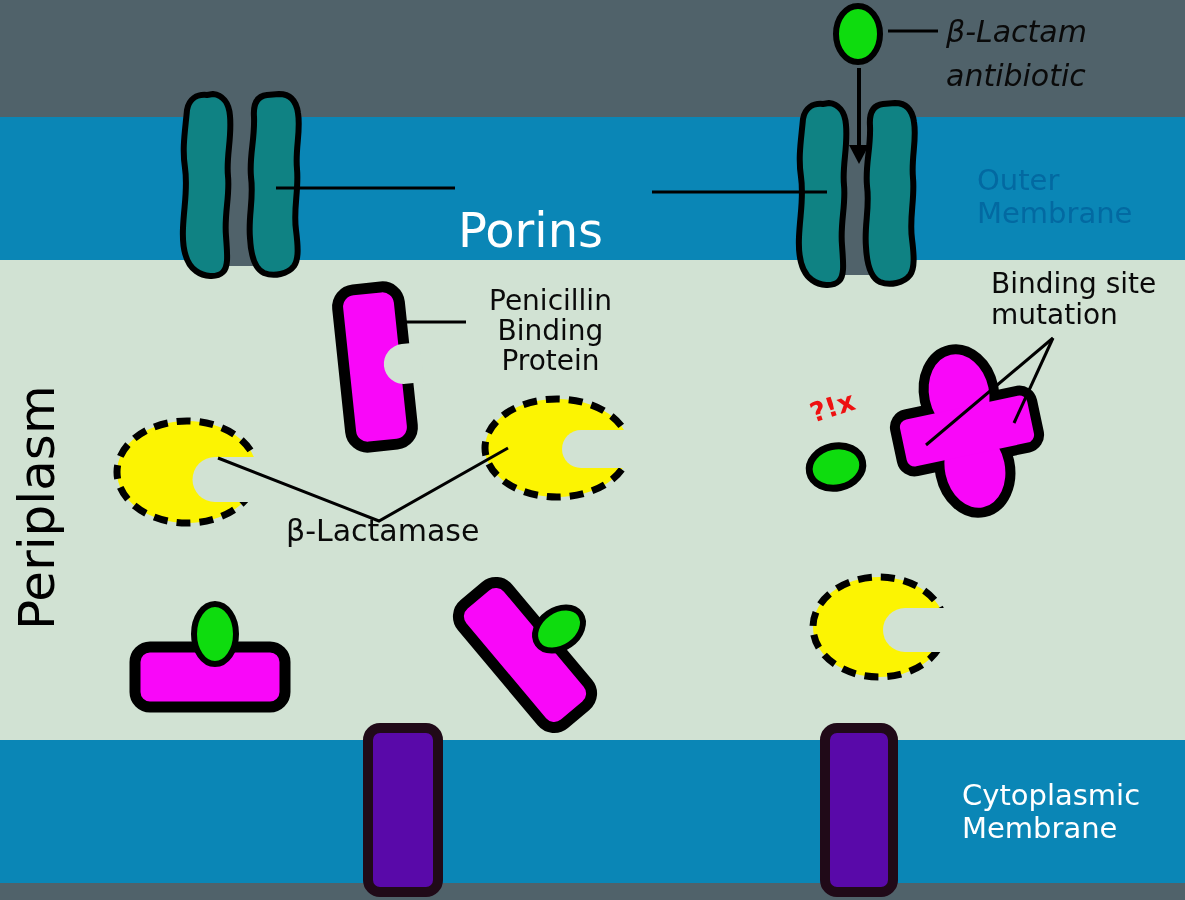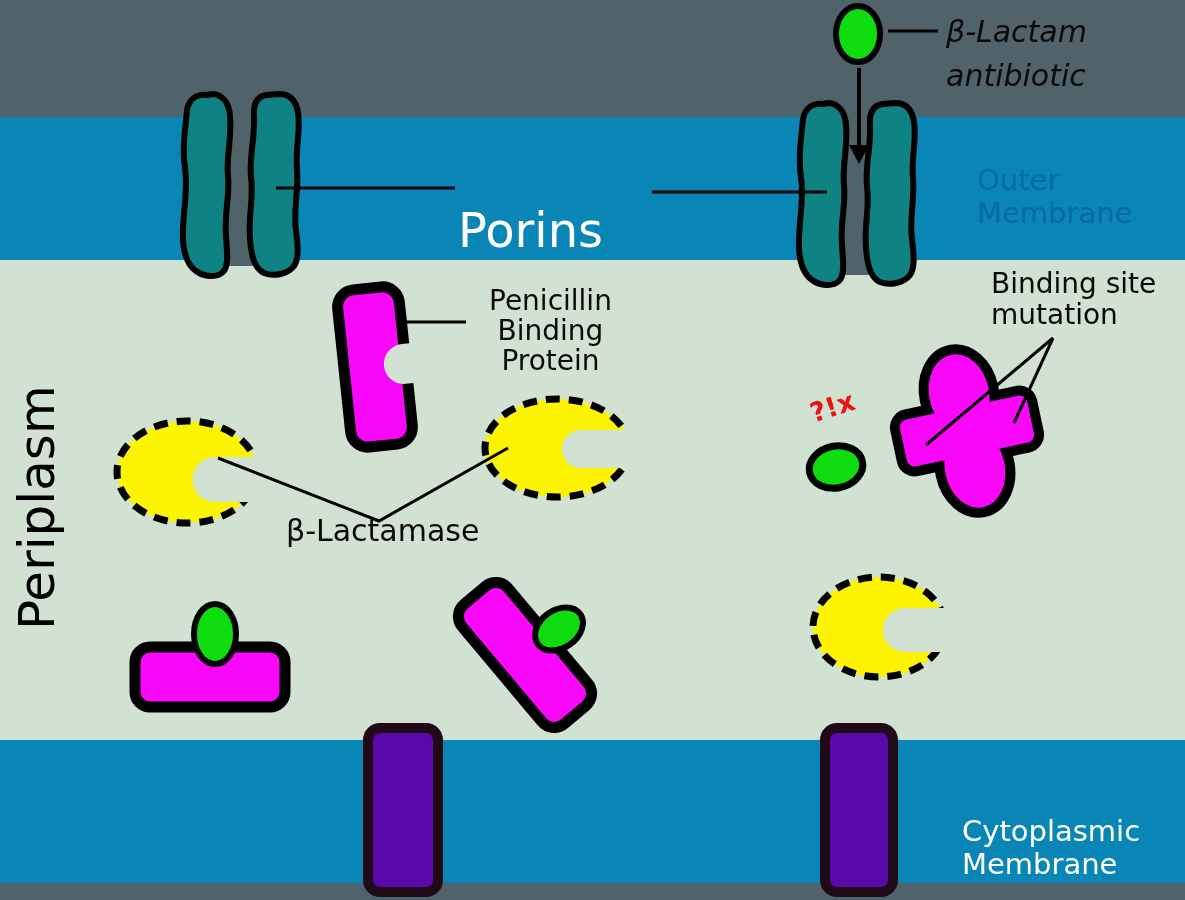--- a/index.html
+++ b/index.html
@@ -4,21 +4,21 @@
 <style>
   html,body{margin:0;padding:0;background:#ffffff;}
   .stage{
     position:relative;width:1185px;height:900px;overflow:hidden;
     font-family:"DejaVu Sans","Liberation Sans",sans-serif;
   }
   .stage svg{position:absolute;left:0;top:0;}
   .lbl{position:absolute;white-space:pre-line;pointer-events:none;}
   #lbl-porins{left:458px;top:161px;font-size:48px;color:#ffffff;margin-top:41px;}
   #lbl-outer{left:977px;top:164px;font-size:29px;line-height:33px;color:#0369a1;}
-  #lbl-cyto{left:962px;top:779px;font-size:29px;line-height:33px;color:#ffffff;margin-top:36px;}
+  #lbl-cyto{left:962px;top:779px;font-size:29px;line-height:33px;color:#ffffff;}
   #lbl-peri{left:8px;top:630px;font-size:50px;color:#000000;
             transform:rotate(-90deg);transform-origin:0 0;}
   #lbl-betalactam{left:946px;top:10px;font-size:30px;line-height:44px;color:#0a0a0a;font-style:italic;}
   #lbl-pbp{left:489px;top:286px;font-size:28px;line-height:30px;color:#0a0a0a;text-align:center;}
   #lbl-lactamase{left:286px;top:513px;font-size:30px;color:#0a0a0a;}
   #lbl-mutation{left:991px;top:268px;font-size:28px;line-height:31px;color:#0a0a0a;}
   #lbl-blocked{left:806px;top:399px;font-size:27px;font-weight:bold;
                transform:rotate(-18deg);transform-origin:0 0;}
 </style>
 </head>

